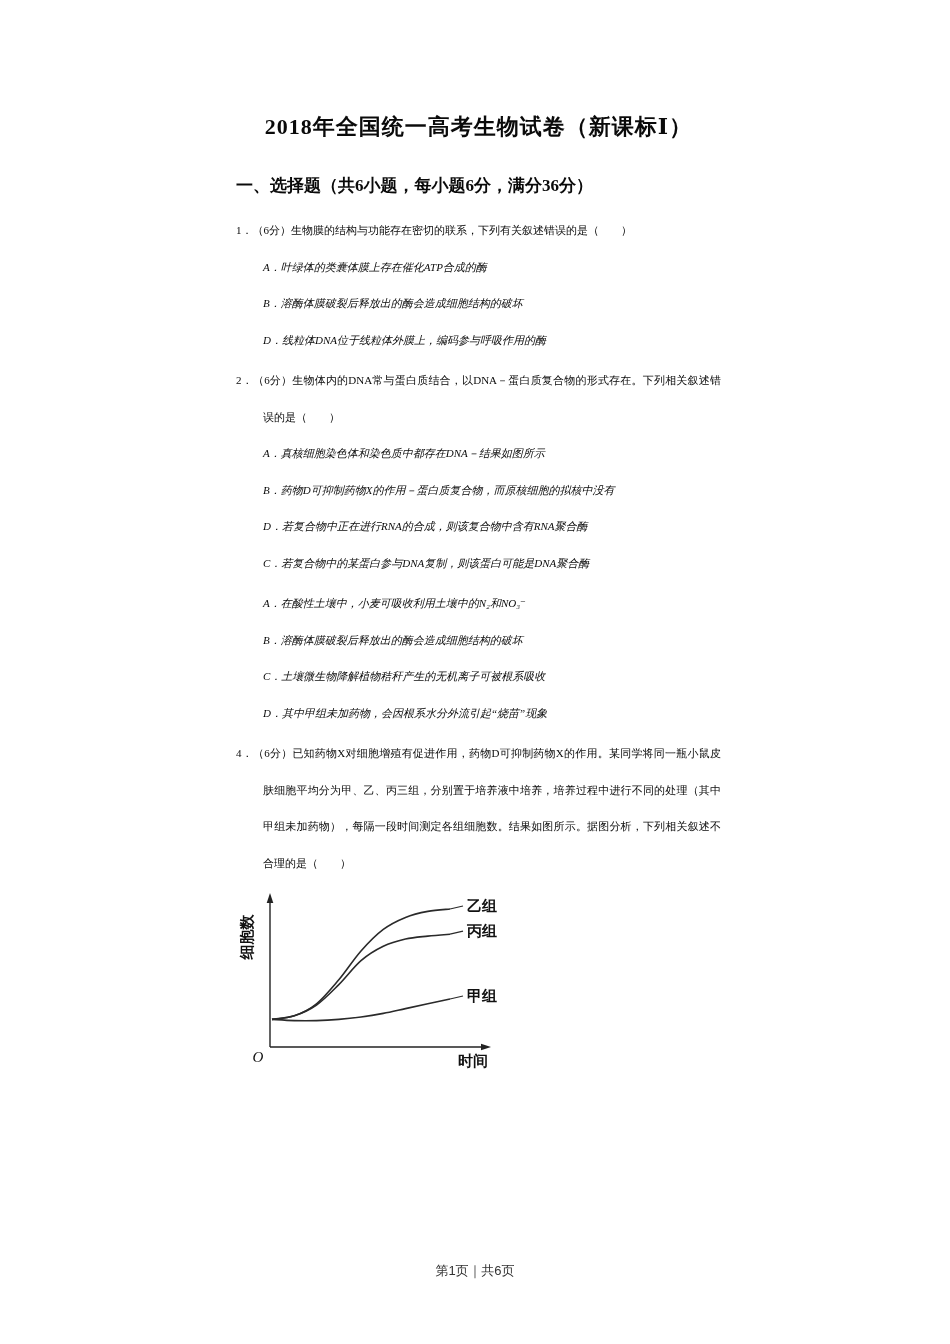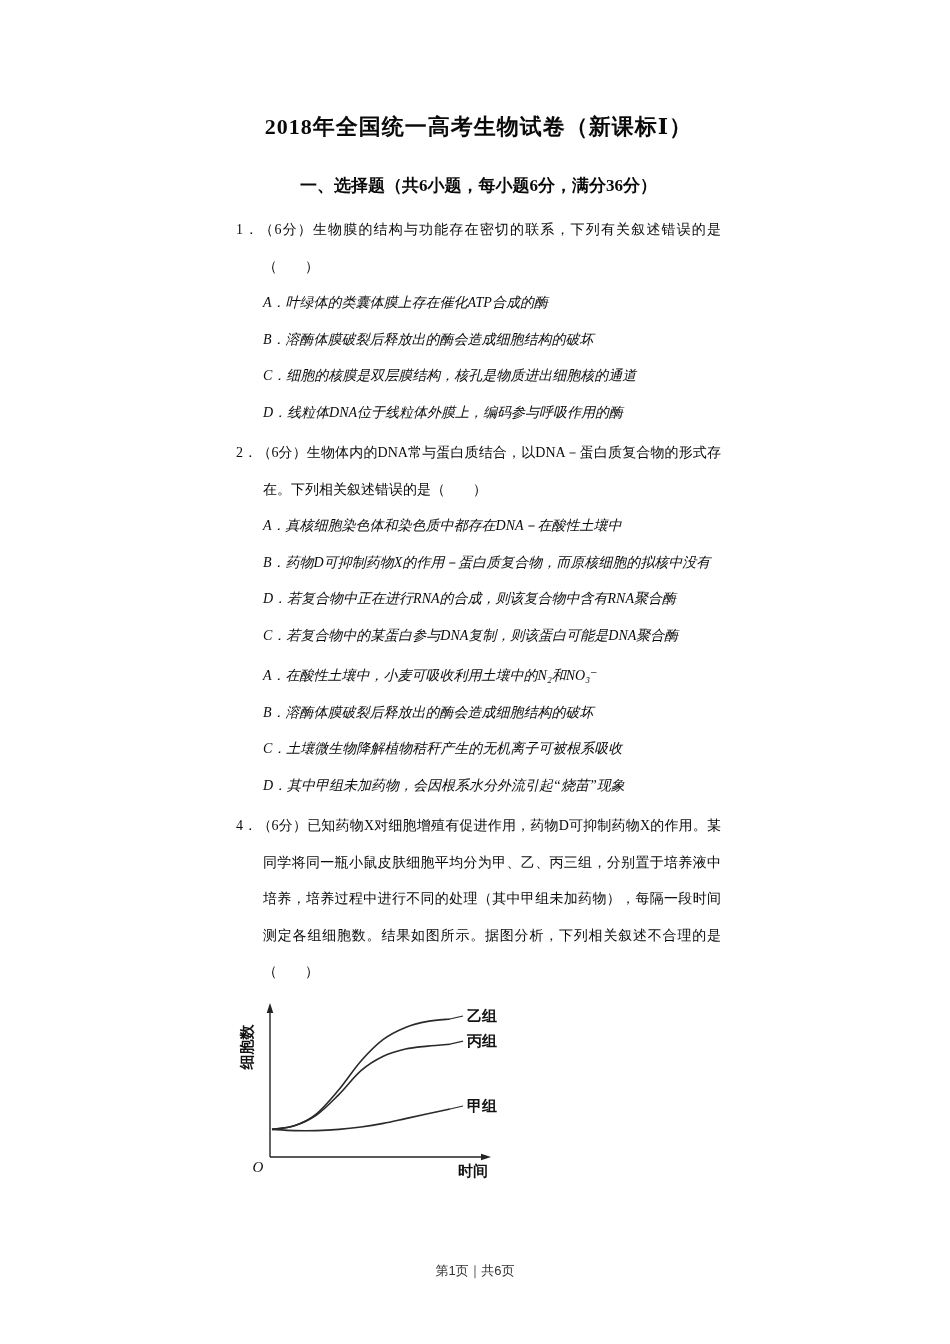--- a/index.html
+++ b/index.html
@@ -19,23 +19,22 @@
   .title {
     font-size:22px; font-weight:bold;
     text-align:center;
     letter-spacing:1px;
     margin-bottom:26px;
   }
   .section-header {
     font-size:17px; font-weight:bold;
     margin-bottom:8px;
     line-height:36px;
-    text-align:center;
   }
-  .question { font-size:14px; margin-bottom:4px; }
+  .question { font-size:11px; margin-bottom:4px; }
   .q-stem {
     line-height:36.5px;
     text-align:justify;
     padding-left:27px; text-indent:-27px;
   }
   .q-option {
     line-height:36.5px;
     margin-left:27px;
     text-align:justify;
     font-style:italic;
@@ -64,27 +63,26 @@
 <div class="page">
 
   <h1 class="title">2018年全国统一高考生物试卷（新课标Ⅰ）</h1>
 
   <div class="section-header">一、选择题（共6小题，每小题6分，满分36分）</div>
 
   <div class="question">
     <div class="q-stem"><span class="q-num">1．</span><span>（6分）生物膜的结构与功能存在密切的联系，下列有关叙述错误的是（　　）</span></div>
     <div class="q-option">A．叶绿体的类囊体膜上存在催化ATP合成的酶</div>
     <div class="q-option">B．溶酶体膜破裂后释放出的酶会造成细胞结构的破坏</div>
-    <div class="q-option">C．细胞的核膜是双层膜结构，核孔是物质进出细胞核的通道</div>
     <div class="q-option">D．线粒体DNA位于线粒体外膜上，编码参与呼吸作用的酶</div>
   </div>
 
   <div class="question">
     <div class="q-stem"><span class="q-num">2．</span><span>（6分）生物体内的DNA常与蛋白质结合，以DNA－蛋白质复合物的形式存在。下列相关叙述错误的是（　　）</span></div>
-    <div class="q-option">A．真核细胞染色体和染色质中都存在DNA－在酸性土壤中</div>
+    <div class="q-option">A．真核细胞染色体和染色质中都存在DNA－结果如图所示</div>
     <div class="q-option">B．药物D可抑制药物X的作用－蛋白质复合物，而原核细胞的拟核中没有</div>
     <div class="q-option">D．若复合物中正在进行RNA的合成，则该复合物中含有RNA聚合酶</div>
     <div class="q-option">C．若复合物中的某蛋白参与DNA复制，则该蛋白可能是DNA聚合酶</div>
   </div>
 
   <div class="question">
     <div class="q-option">A．在酸性土壤中，小麦可吸收利用土壤中的N₂和NO₃⁻</div>
     <div class="q-option">B．溶酶体膜破裂后释放出的酶会造成细胞结构的破坏</div>
     <div class="q-option">C．土壤微生物降解植物秸秆产生的无机离子可被根系吸收</div>
     <div class="q-option">D．其中甲组未加药物，会因根系水分外流引起“烧苗”现象</div>

